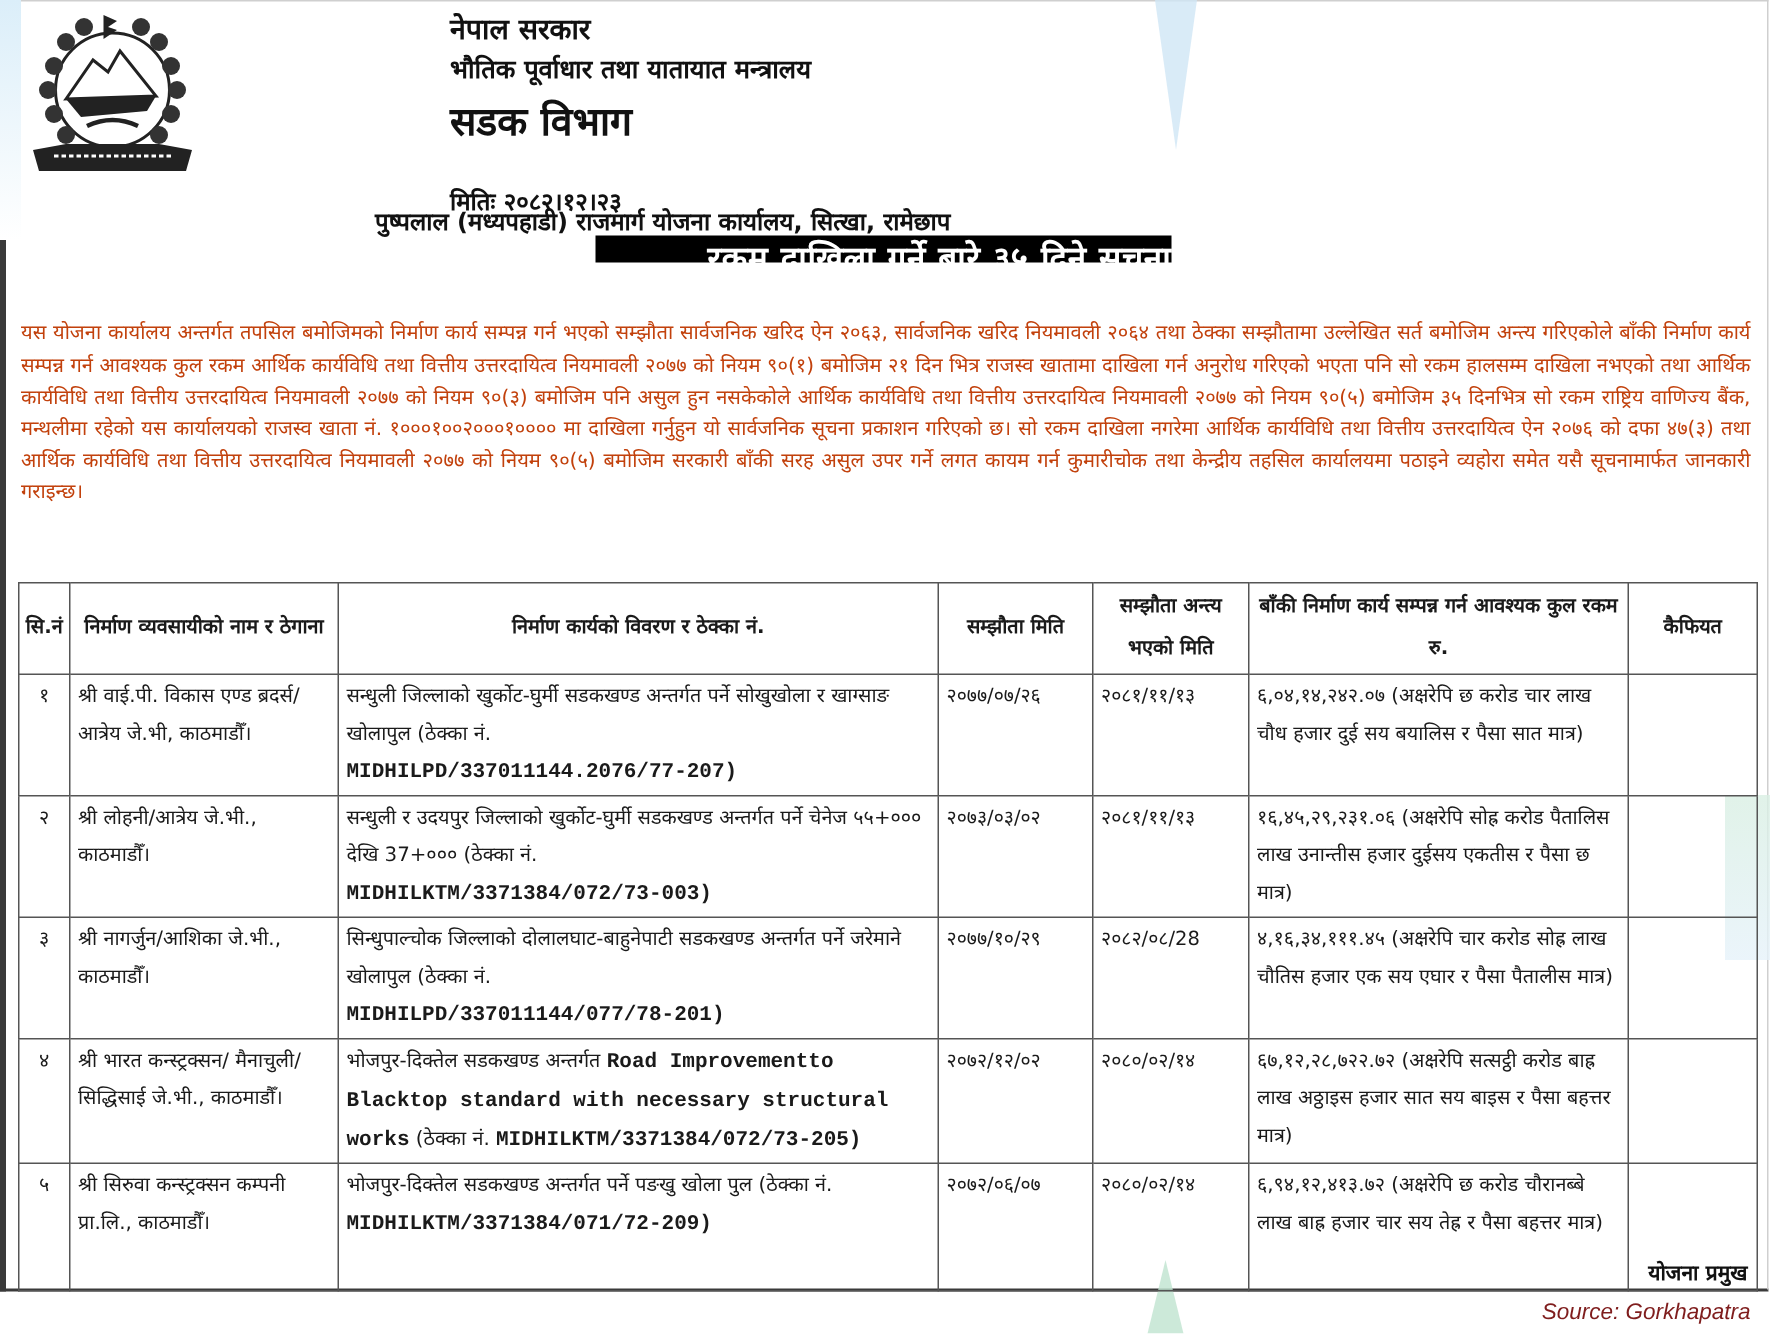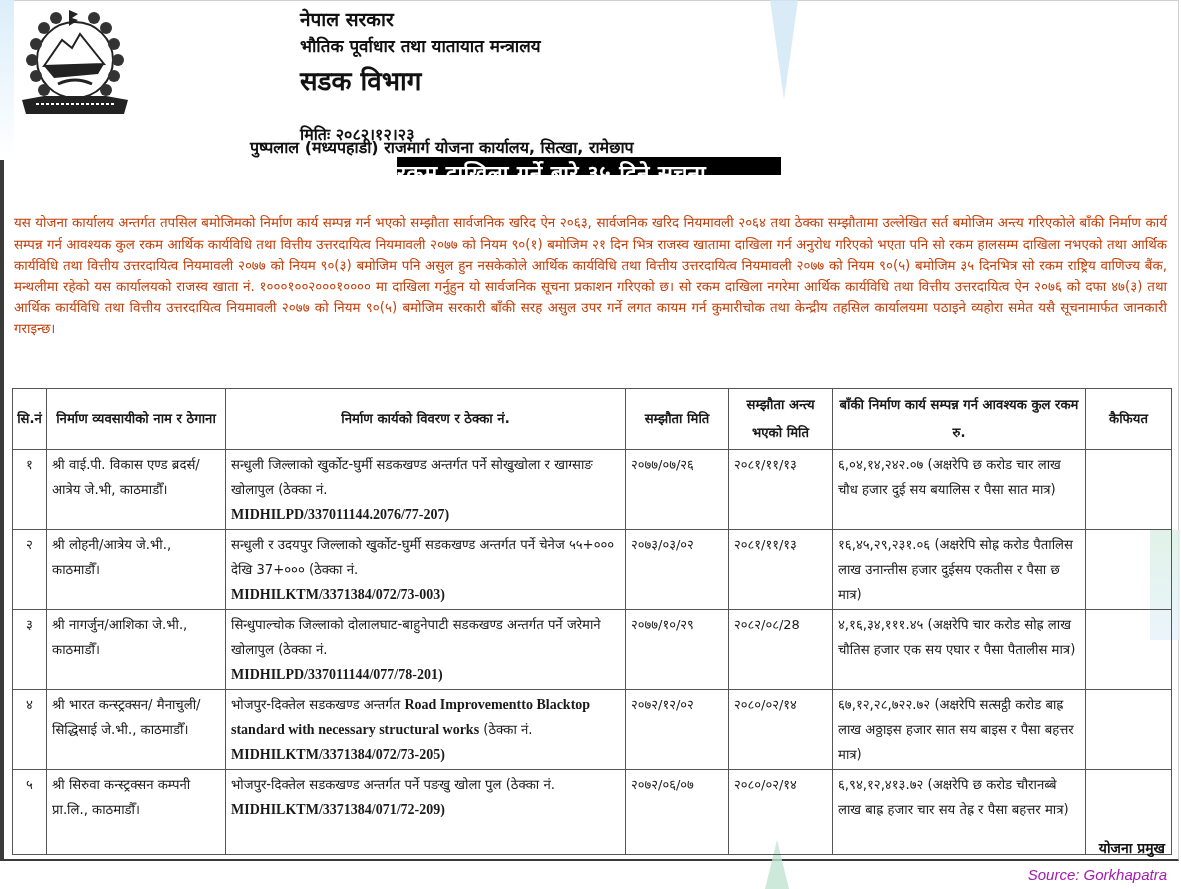--- a/index.html
+++ b/index.html
@@ -21,44 +21,44 @@
   .logo { position:absolute; left:14px; top:4px; width:122px; height:118px; }
 
   .hdr { position:absolute; left:300px; width:580px; text-align:left; font-weight:bold; font-family:"DejaVu Sans", sans-serif; }
   .hdr-1 { top:6px; font-size:19px; }
   .hdr-2 { top:34px; font-size:17px; }
   .hdr-3 { top:62px; font-size:26px; }
   .hdr-4 { top:92px; font-size:16px; left:250px; width:680px;margin-top:44px; }
   .hdr-5 { top:123px; font-size:16px; }
   .banner {
     position:absolute; left:397px; top:157px; width:384px; height:18px; background:#000; color:#fff;
-    font-size:22px; font-weight:bold; text-align:left; line-height:34px; letter-spacing:0.5px;
+    font-size:22px; font-weight:bold; text-align:right; line-height:34px; letter-spacing:0.5px;
   }
   .para {
     position:absolute; left:14px; top:199px; width:1153px; font-size:13.4px; line-height:21.2px;
     text-align:justify; text-align-last:left; color:#c2410c;
   }
 
   table.notice {
     position:absolute; left:12px; top:388px; width:1159px; border-collapse:collapse; table-layout:fixed;
     font-size:13.2px; color:#1a1a1a;
   }
   table.notice td, table.notice th { border:1.3px solid #555; vertical-align:top; padding:2px 5px; line-height:25px; }
   table.notice th { font-weight:bold; text-align:center; vertical-align:middle; line-height:28px; height:56px; }
   .c-sn { width:24px; text-align:center; padding:2px 2px !important; }
-  .c-code { font-family:Liberation Serif, serif; font-weight:bold; font-size:14px; }
+  .c-code { font-family:Liberation Mono, monospace; font-weight:bold; font-size:14px; }
   .row-1 td { height:64px; }
   .row-2 td { height:72px; }
   .row-3 td { height:72px; }
   .row-4 td { height:75px; }
   .row-5 td { height:80px; }
   .date { white-space:nowrap; font-size:13px; }
 
   .signoff { position:absolute; right:16px; top:838px; font-size:14px; font-weight:bold; }
-  .source { position:absolute; right:14px; top:866px; font-size:15px; font-style:italic; font-family:"Liberation Sans", sans-serif; color:#a21caf; }
+  .source { position:absolute; right:14px; top:866px; font-size:15px; font-style:italic; font-family:"Liberation Sans", sans-serif; color:#7f1d1d; }
 </style>
 </head>
 <body>
 
 <div class="frame"></div>
 
 <div class="watermark wm-1"></div>
 <div class="watermark wm-2"></div>
 <div class="watermark wm-3"></div>
 <div class="watermark wm-5"></div>

